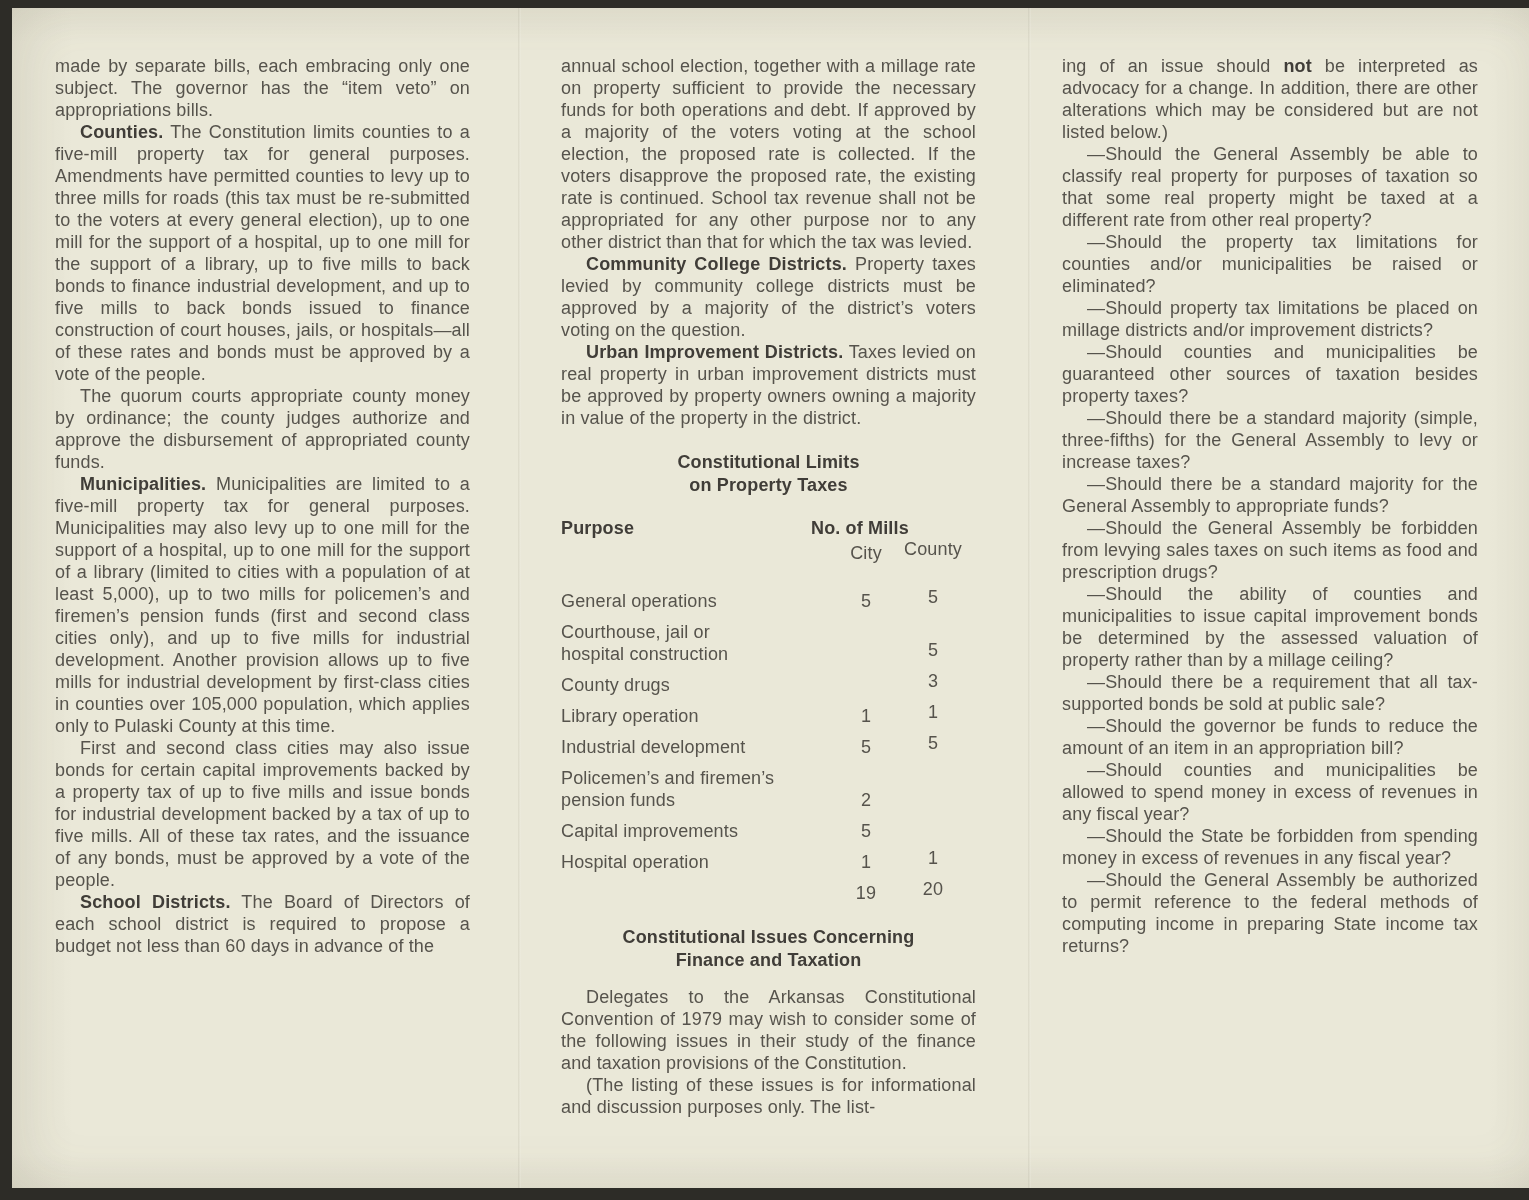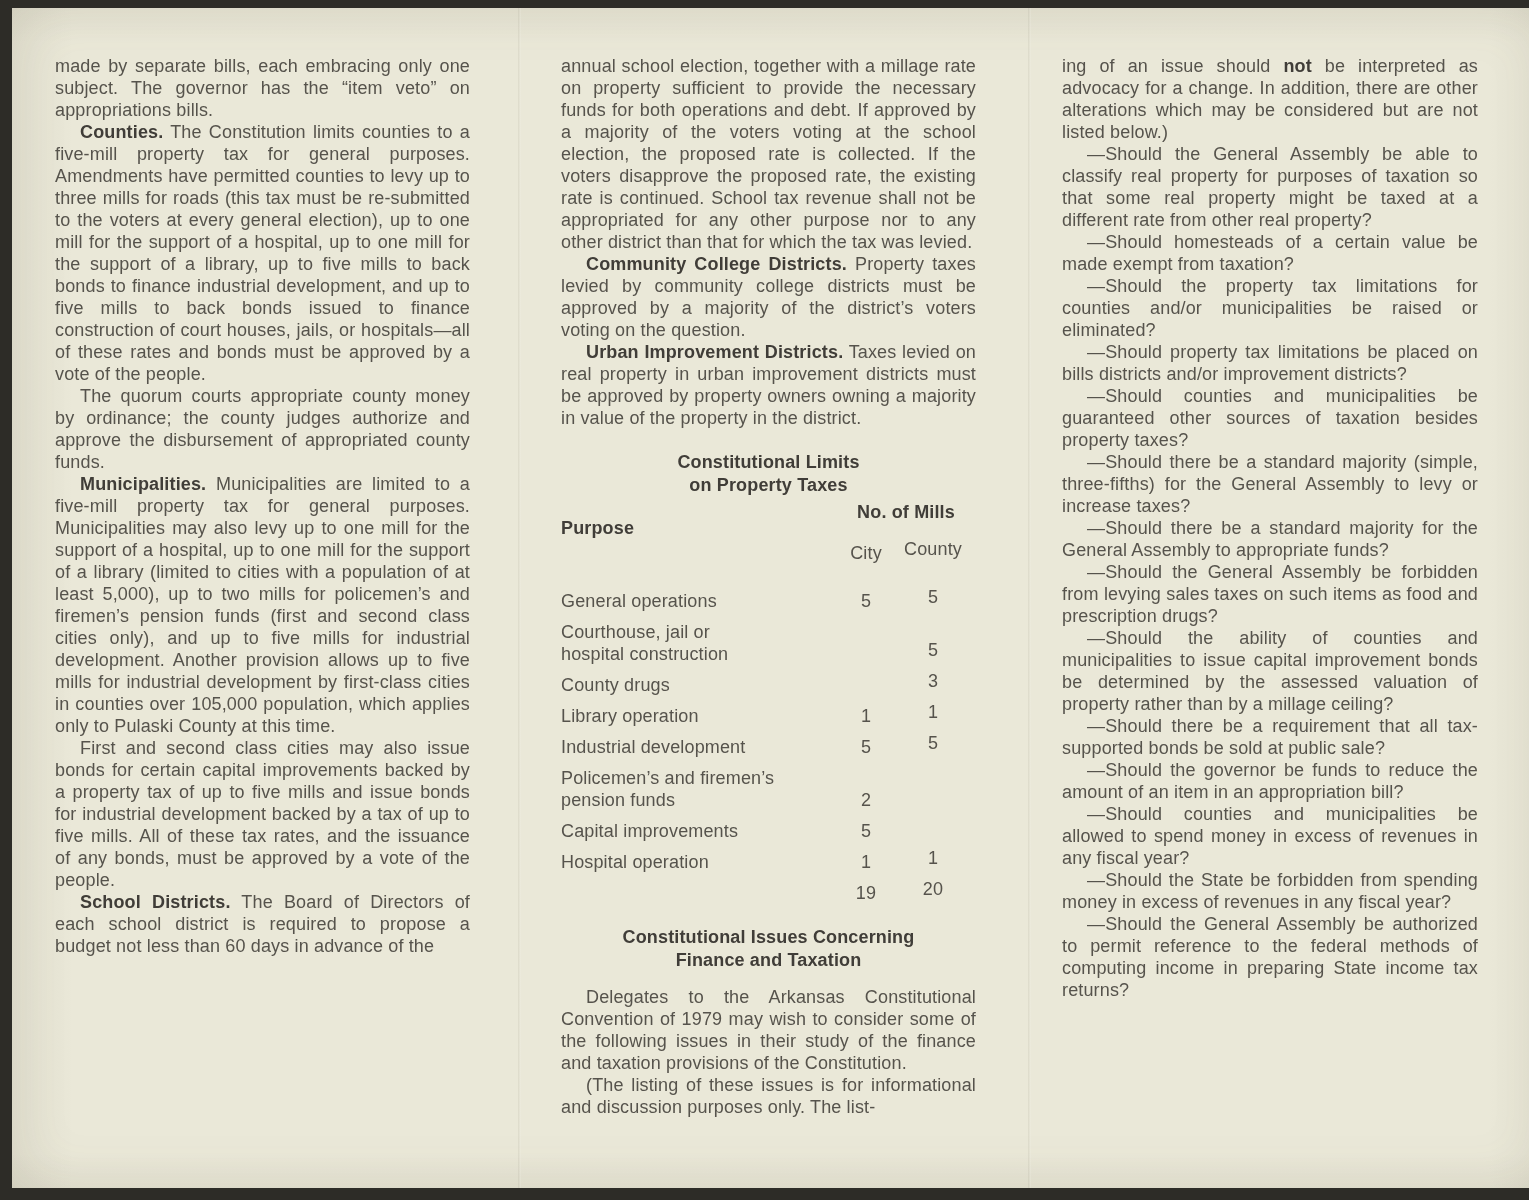--- a/index.html
+++ b/index.html
@@ -44,21 +44,21 @@
     text-align: center; font-weight: bold; color: #403d38;
     margin: 22px 0 14px; line-height: 23px; text-indent: 0;
   }
   .tbl { margin-top: 20px; margin-bottom: 0; }
   .trow { position: relative; margin-bottom: 9px; min-height: 22px; }
   .thead { margin-bottom: 3px; }
   .subhead { margin-bottom: 26px; }
   .rlabel { max-width: 270px; }
   .ccity    { position: absolute; left: 275px; width: 60px;  bottom: 0; text-align: center; }
   .ccounty  { position: absolute; left: 342px; width: 60px;  bottom: 4px; text-align: center; }
-  .millshead{ position: absolute; left: 250px; width: 190px; bottom: 16px; text-align: center; }
+  .millshead{ position: absolute; left: 250px; width: 190px; bottom: 0; text-align: left; }
   .totals { margin-bottom: 9px; }
 </style>
 </head>
 <body>
 
 <div class="paper">
   <div class="fold fold-1"></div>
   <div class="fold fold-2"></div>
   <div class="col" id="col-left">
       <p class="para"><span>made by separate bills, each embracing only one subject. The governor has the “item veto” on appropriations bills.</span></p>
@@ -144,23 +144,22 @@
       <div class="heading">
         <div>Constitutional Issues Concerning</div>
         <div>Finance and Taxation</div>
       </div>
       <p class="para indent"><span>Delegates to the Arkansas Constitutional Convention of 1979 may wish to consider some of the following issues in their study of the finance and taxation provisions of the Constitution.</span></p>
       <p class="para indent"><span>(The listing of these issues is for informational and discussion purposes only. The list-</span></p>
     </div>
   <div class="col" id="col-right">
       <p class="para"><span>ing of an issue should </span><span class="lead">not</span><span> be interpreted as advocacy for a change. In addition, there are other alterations which may be considered but are not listed below.)</span></p>
       <p class="para indent"><span>—Should the General Assembly be able to classify real property for purposes of taxation so that some real property might be taxed at a different rate from other real property?</span></p>
-      <p class="para indent"><span>—Should homesteads of a certain value be made exempt from taxation?</span></p>
       <p class="para indent"><span>—Should the property tax limitations for counties and/or municipalities be raised or eliminated?</span></p>
-      <p class="para indent"><span>—Should property tax limitations be placed on bills districts and/or improvement districts?</span></p>
+      <p class="para indent"><span>—Should property tax limitations be placed on millage districts and/or improvement districts?</span></p>
       <p class="para indent"><span>—Should counties and municipalities be guaranteed other sources of taxation besides property taxes?</span></p>
       <p class="para indent"><span>—Should there be a standard majority (simple, three-fifths) for the General Assembly to levy or increase taxes?</span></p>
       <p class="para indent"><span>—Should there be a standard majority for the General Assembly to appropriate funds?</span></p>
       <p class="para indent"><span>—Should the General Assembly be forbidden from levying sales taxes on such items as food and prescription drugs?</span></p>
       <p class="para indent"><span>—Should the ability of counties and municipalities to issue capital improvement bonds be determined by the assessed valuation of property rather than by a millage ceiling?</span></p>
       <p class="para indent"><span>—Should there be a requirement that all tax-supported bonds be sold at public sale?</span></p>
       <p class="para indent"><span>—Should the governor be funds to reduce the amount of an item in an appropriation bill?</span></p>
       <p class="para indent"><span>—Should counties and municipalities be allowed to spend money in excess of revenues in any fiscal year?</span></p>
       <p class="para indent"><span>—Should the State be forbidden from spending money in excess of revenues in any fiscal year?</span></p>
       <p class="para indent"><span>—Should the General Assembly be authorized to permit reference to the federal methods of computing income in preparing State income tax returns?</span></p>

